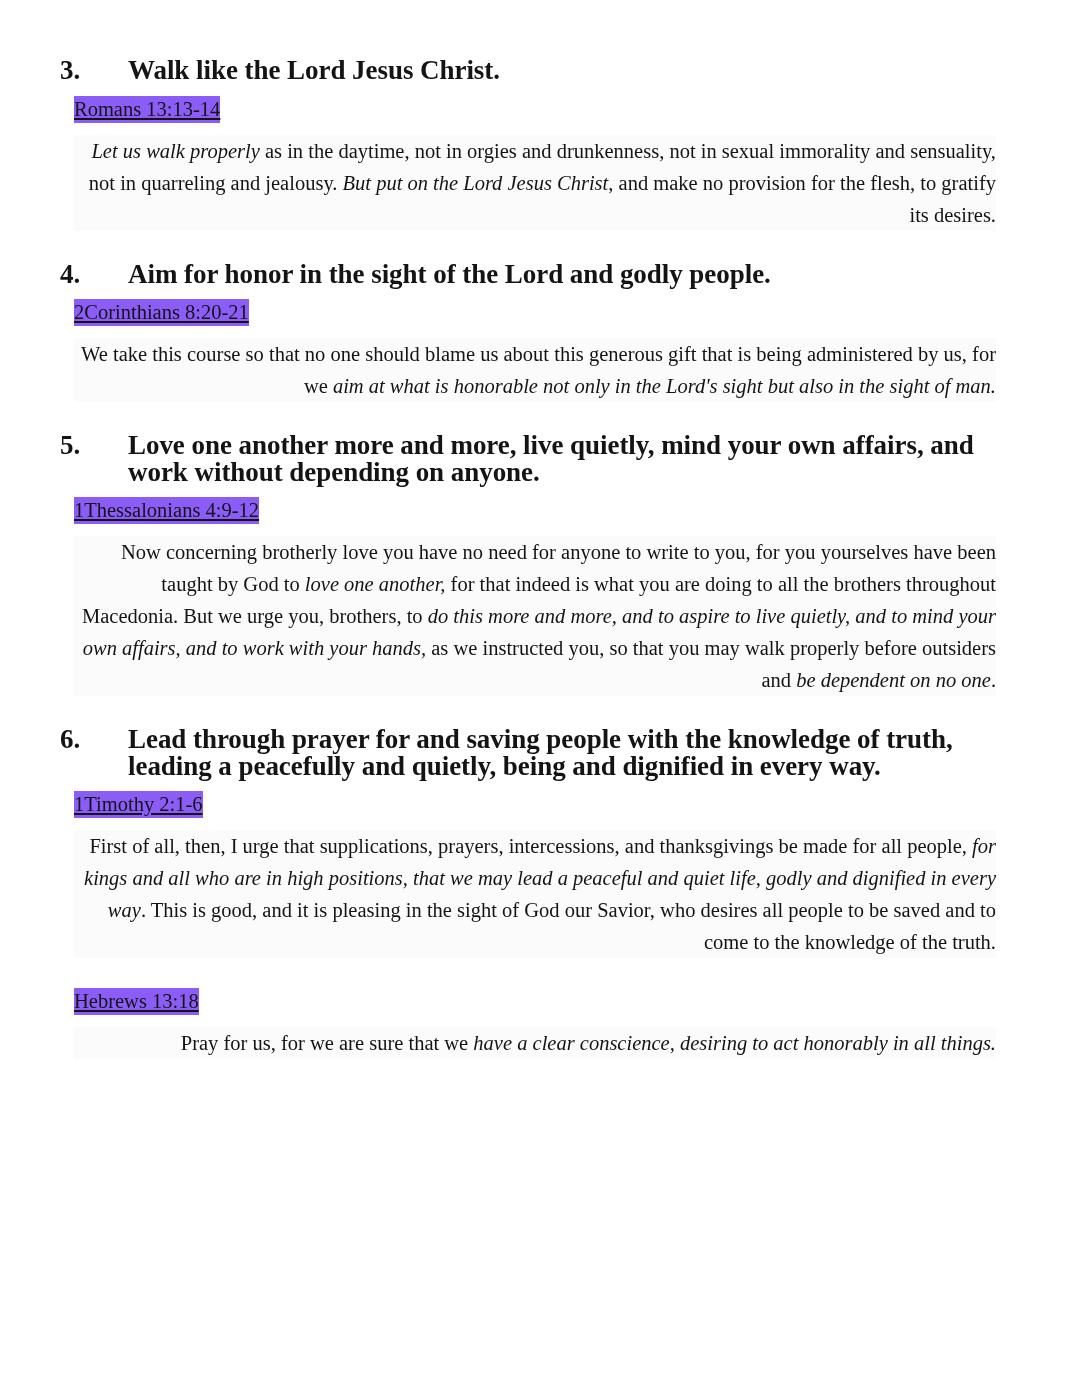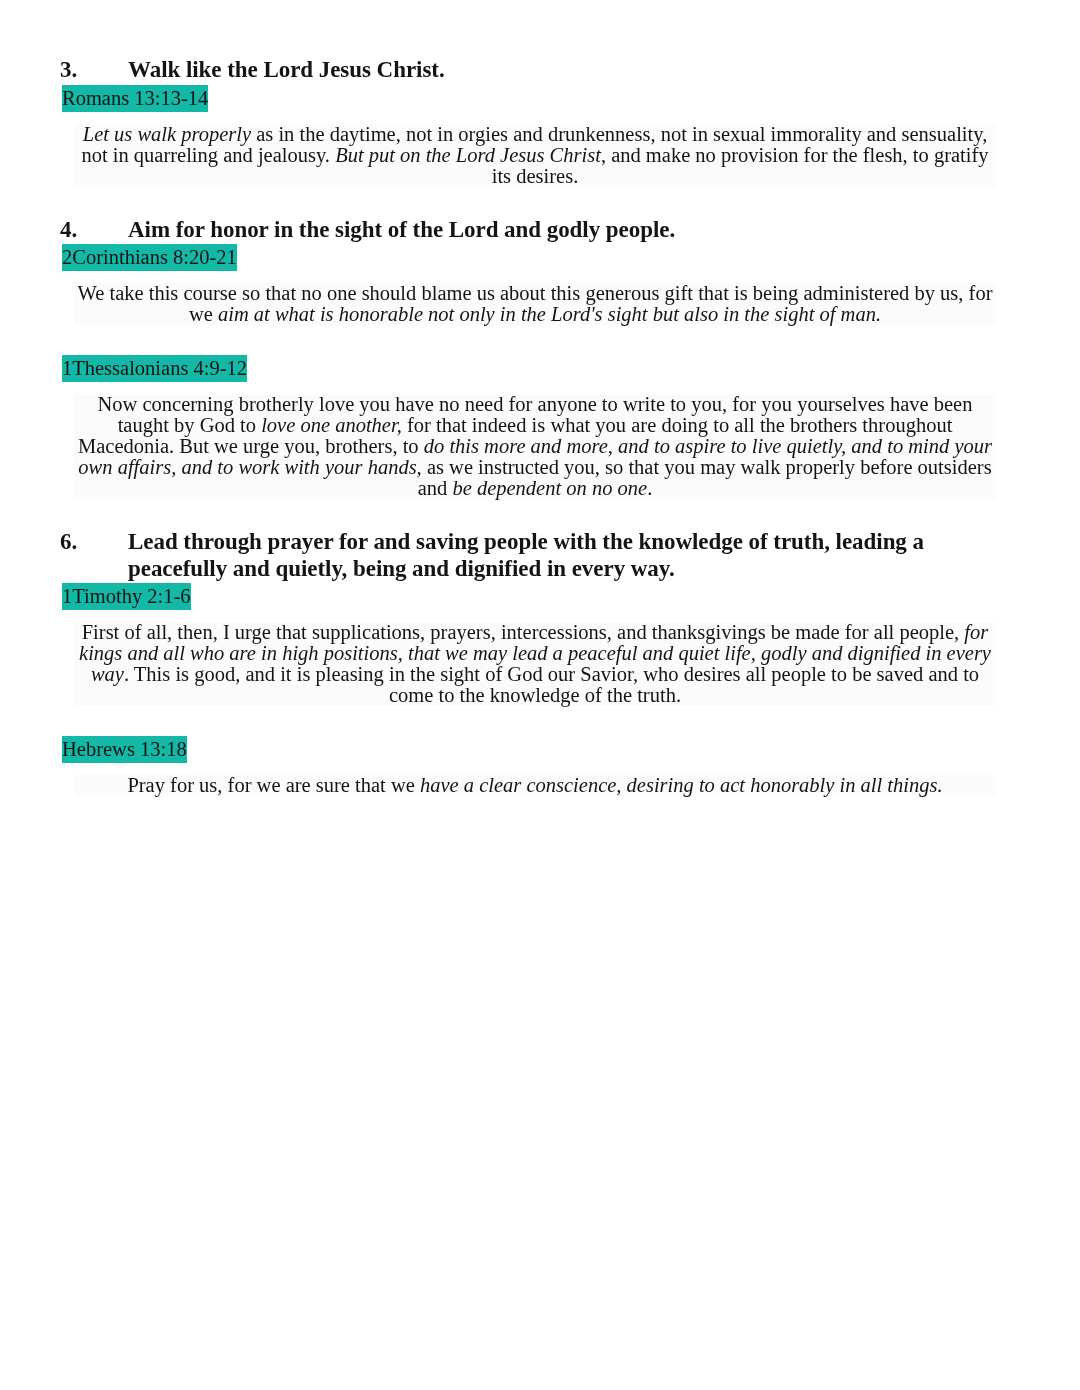--- a/index.html
+++ b/index.html
@@ -36,46 +36,47 @@
   }
   .section {
     margin: 0 0 30px 0;
   }
   .section:last-child {
     margin-bottom: 0;
   }
   .item-heading {
     display: block;
     font-weight: bold;
-    font-size: 23px;
+    font-size: 27px;
     line-height: 26.5px;
     padding-left: 66px;
     text-indent: -34px;
     margin: 0 0 1px 0;
     letter-spacing: -0.05px;
   }
   .item-num {
     display: inline-block;
     width: 34px;
     font-weight: bold;
   }
   .ref-line {
     display: block;
     font-size: 20.5px;
     line-height: 27px;
-    margin: 0;
-    background: #14b8a6;
+    margin: 12px;
+    background: #8b5cf6;
     width: fit-content;
+    text-decoration: underline;
   }
   .verse-body {
     display: block;
     font-size: 20.5px;
-    line-height: 21px;
+    line-height: 32px;
     margin: 12px;
-    text-align: center;
+    text-align: right;
     background: linear-gradient(to bottom, #fbfbfb, #fbfbfb);
   }
   .verse-body em,
   .item-heading em {
     font-style: italic;
   }
   .spacer-bottom {
     height: 500px;
   }
 </style>
@@ -97,20 +98,23 @@
 
     <div class="section">
       <div class="item-heading">
         <span class="item-num">4.</span><span>Aim for honor in the sight of the Lord and godly people.</span>
       </div>
       <div class="ref-line">2Corinthians 8:20-21</div>
       <div class="verse-body">We take this course so that no one should blame us about this generous gift that is being administered by us, for we <em>aim at what is honorable not only in the Lord's sight but also in the sight of man.</em></div>
     </div>
 
     <div class="section">
+      <div class="item-heading">
+        <span class="item-num">5.</span><span>Love one another more and more, live quietly, mind your own affairs, and work without depending on anyone.</span>
+      </div>
       <div class="ref-line">1Thessalonians 4:9-12</div>
       <div class="verse-body">Now concerning brotherly love you have no need for anyone to write to you, for you yourselves have been taught by God to <em>love one another,</em> for that indeed is what you are doing to all the brothers throughout Macedonia. But we urge you, brothers, to <em>do this more and more, and to aspire to live quietly, and to mind your own affairs, and to work with your hands,</em> as we instructed you, so that you may walk properly before outsiders and <em>be dependent on no one</em>.</div>
     </div>
 
     <div class="section">
       <div class="item-heading">
         <span class="item-num">6.</span><span>Lead through prayer for and saving people with the knowledge of truth, leading a peacefully and quietly, being and dignified in every way.</span>
       </div>
       <div class="ref-line">1Timothy 2:1-6</div>
       <div class="verse-body">First of all, then, I urge that supplications, prayers, intercessions, and thanksgivings be made for all people, <em>for kings and all who are in high positions, that we may lead a peaceful and quiet life, godly and dignified in every way</em>. This is good, and it is pleasing in the sight of God our Savior, who desires all people to be saved and to come to the knowledge of the truth.</div>

